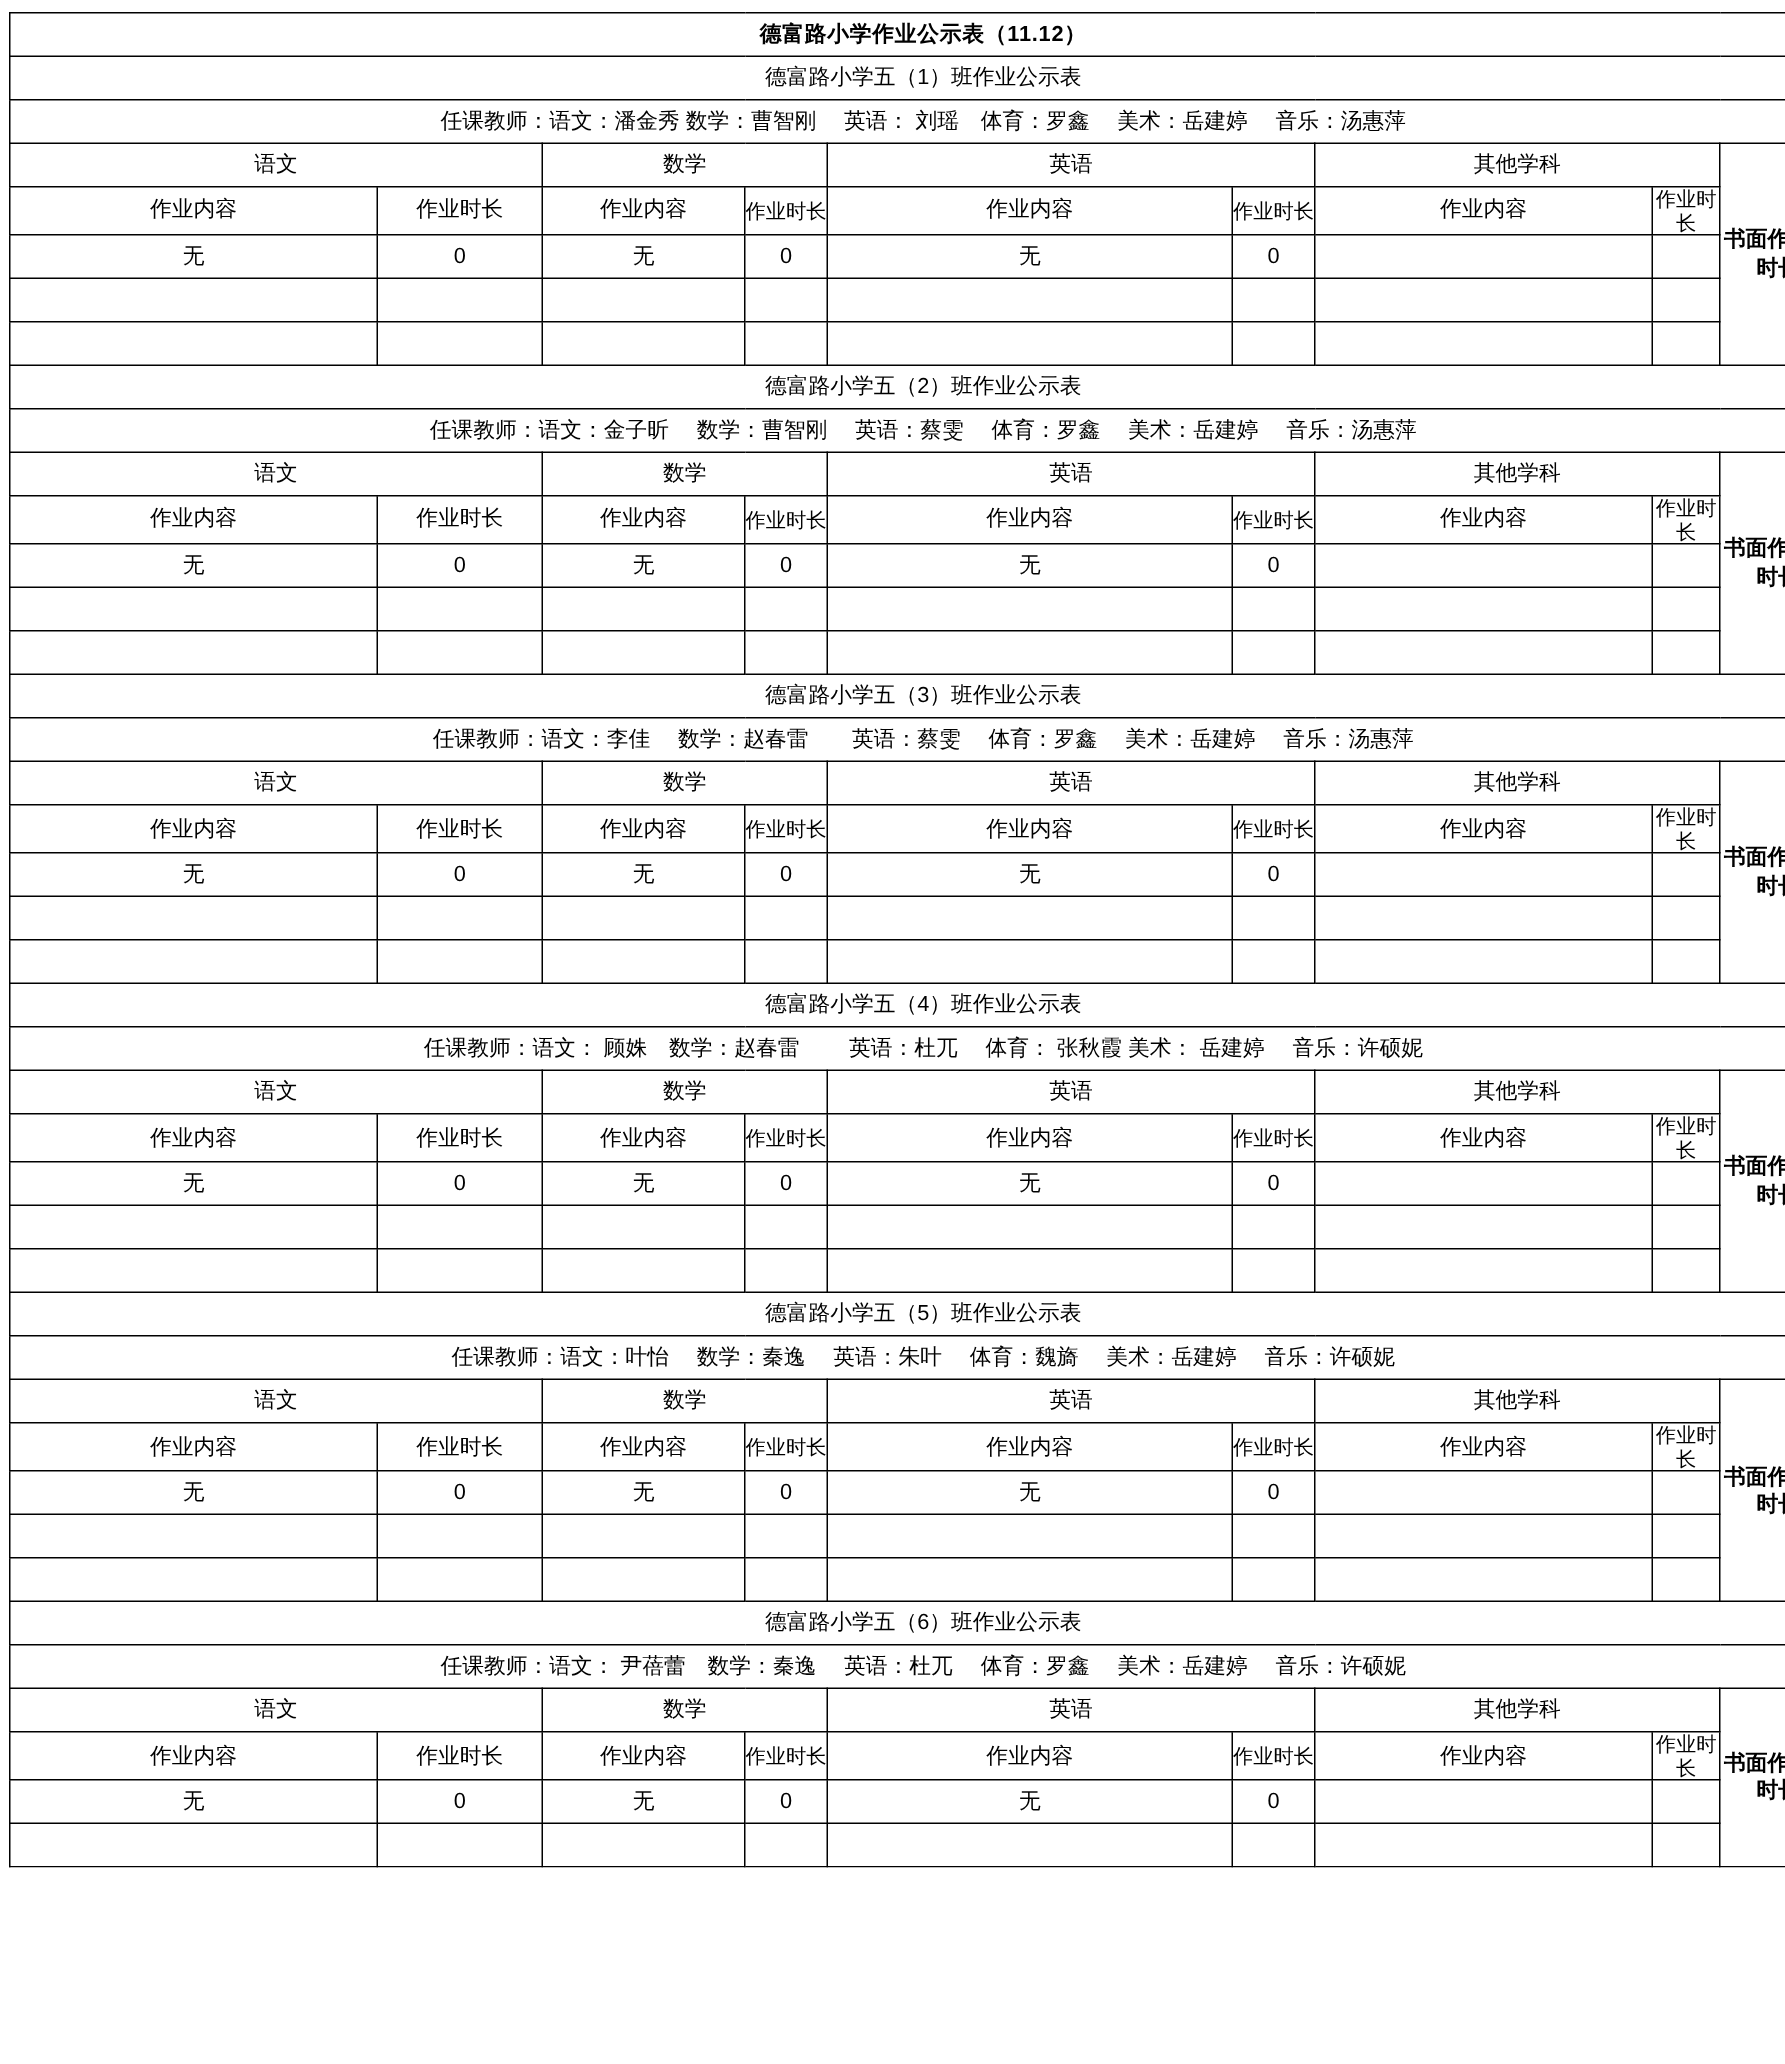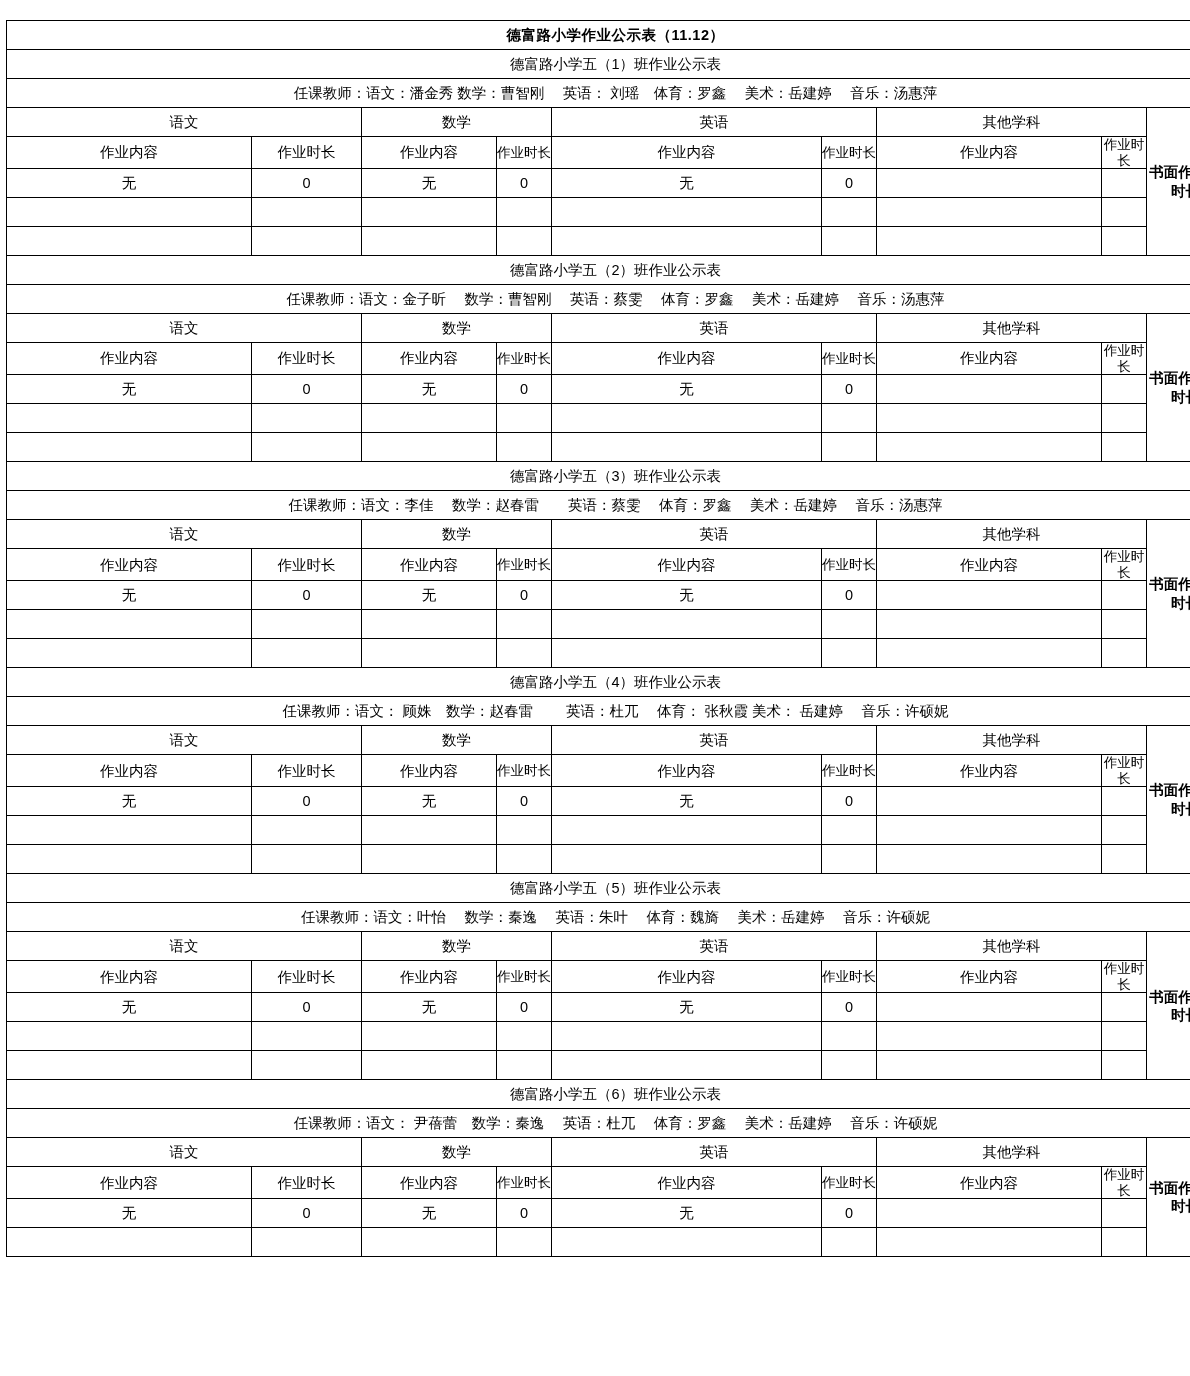--- a/index.html
+++ b/index.html
@@ -9,21 +9,21 @@
   }
   body {
     width: 1190px;
     font-family: "Liberation Sans", "DejaVu Sans", sans-serif;
     color: #000000;
     -webkit-font-smoothing: antialiased;
   }
   .page {
     width: 1178px;
     margin: 0 auto;
-    padding-top: 20px;
+    padding-top: 8px;
   }
   table.sheet {
     border-collapse: collapse;
     width: 1178px;
     table-layout: fixed;
   }
   table.sheet td {
     border: 1px solid #000000;
     padding: 0;
     text-align: center;

